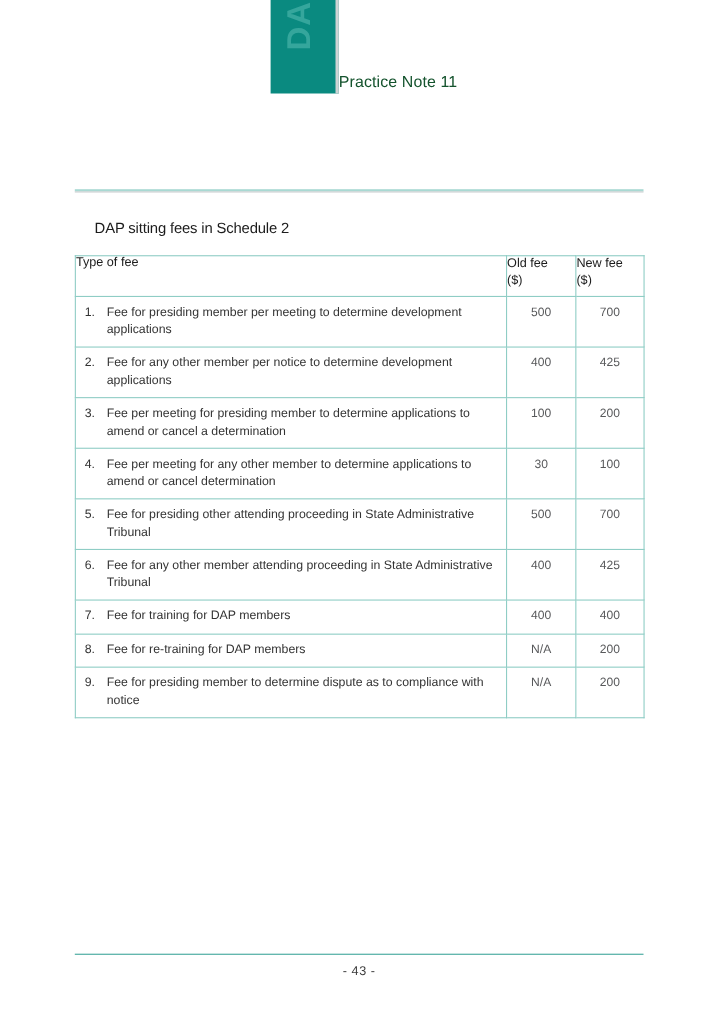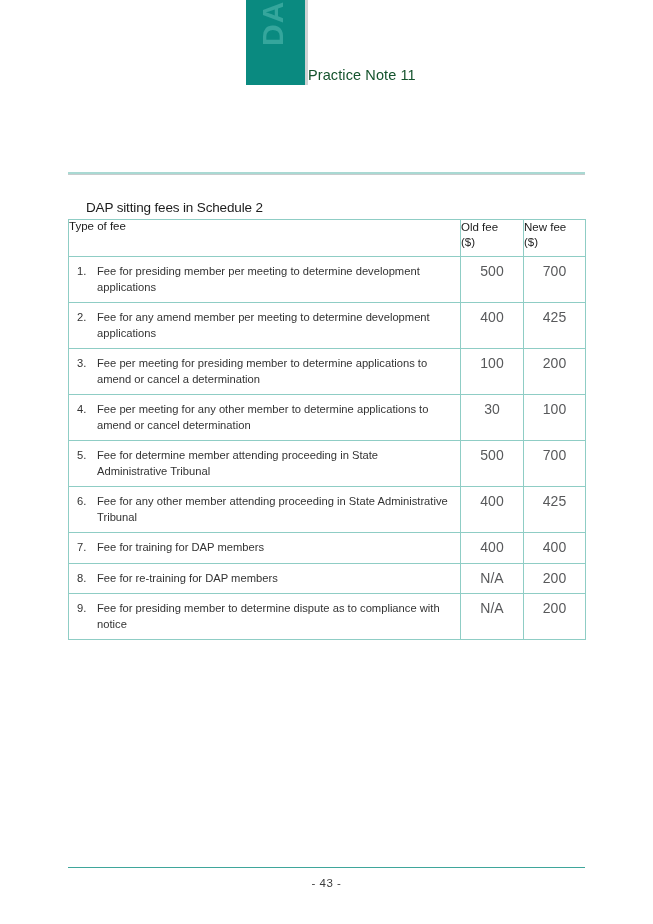--- a/index.html
+++ b/index.html
@@ -107,21 +107,21 @@
     color: #1c1c1c;
     letter-spacing: -0.15px;
     white-space: nowrap;
     margin-left: 18px;
   }
 
   
   .fee-table-wrap {
     position: absolute;
     left: 68px;
-    top: 219px;
+    top: 232px;
     width: 517px;
   }
   table.fee-table {
     border-collapse: collapse;
     width: 517px;
     table-layout: fixed;
   }
   table.fee-table th,
   table.fee-table td {
     border: 1px solid #8fcdc5;
@@ -167,21 +167,21 @@
   tbody td.cell-type .row-num {
     flex: 0 0 20px;
     color: #333333;
   }
   tbody td.cell-type .row-text {
     flex: 1 1 auto;
   }
   tbody td.cell-num {
     text-align: center;
     padding-top: 7px;
-    font-size: 14px;
+    font-size: 11px;
     color: #58595b;
     line-height: 15.5px;
   }
 
   
   .page-number {
     position: absolute;
     left: 0;
     top: 877px;
     width: 653px;
@@ -234,21 +234,21 @@
             <span class="row-text">Fee for presiding member per meeting to determine development applications</span>
           </span>
         </td>
         <td class="cell-num">500</td>
         <td class="cell-num">700</td>
       </tr>
       <tr>
         <td class="cell-type">
           <span class="row-wrap">
             <span class="row-num">2.</span>
-            <span class="row-text">Fee for any amend member per meeting to determine development applications</span>
+            <span class="row-text">Fee for any other member per notice to determine development applications</span>
           </span>
         </td>
         <td class="cell-num">400</td>
         <td class="cell-num">425</td>
       </tr>
       <tr>
         <td class="cell-type">
           <span class="row-wrap">
             <span class="row-num">3.</span>
             <span class="row-text">Fee per meeting for presiding member to determine applications to amend or cancel a determination</span>
@@ -264,21 +264,21 @@
             <span class="row-text">Fee per meeting for any other member to determine applications to amend or cancel determination</span>
           </span>
         </td>
         <td class="cell-num">30</td>
         <td class="cell-num">100</td>
       </tr>
       <tr>
         <td class="cell-type">
           <span class="row-wrap">
             <span class="row-num">5.</span>
-            <span class="row-text">Fee for determine member attending proceeding in State Administrative Tribunal</span>
+            <span class="row-text">Fee for presiding other attending proceeding in State Administrative Tribunal</span>
           </span>
         </td>
         <td class="cell-num">500</td>
         <td class="cell-num">700</td>
       </tr>
       <tr>
         <td class="cell-type">
           <span class="row-wrap">
             <span class="row-num">6.</span>
             <span class="row-text">Fee for any other member attending proceeding in State Administrative Tribunal</span>

